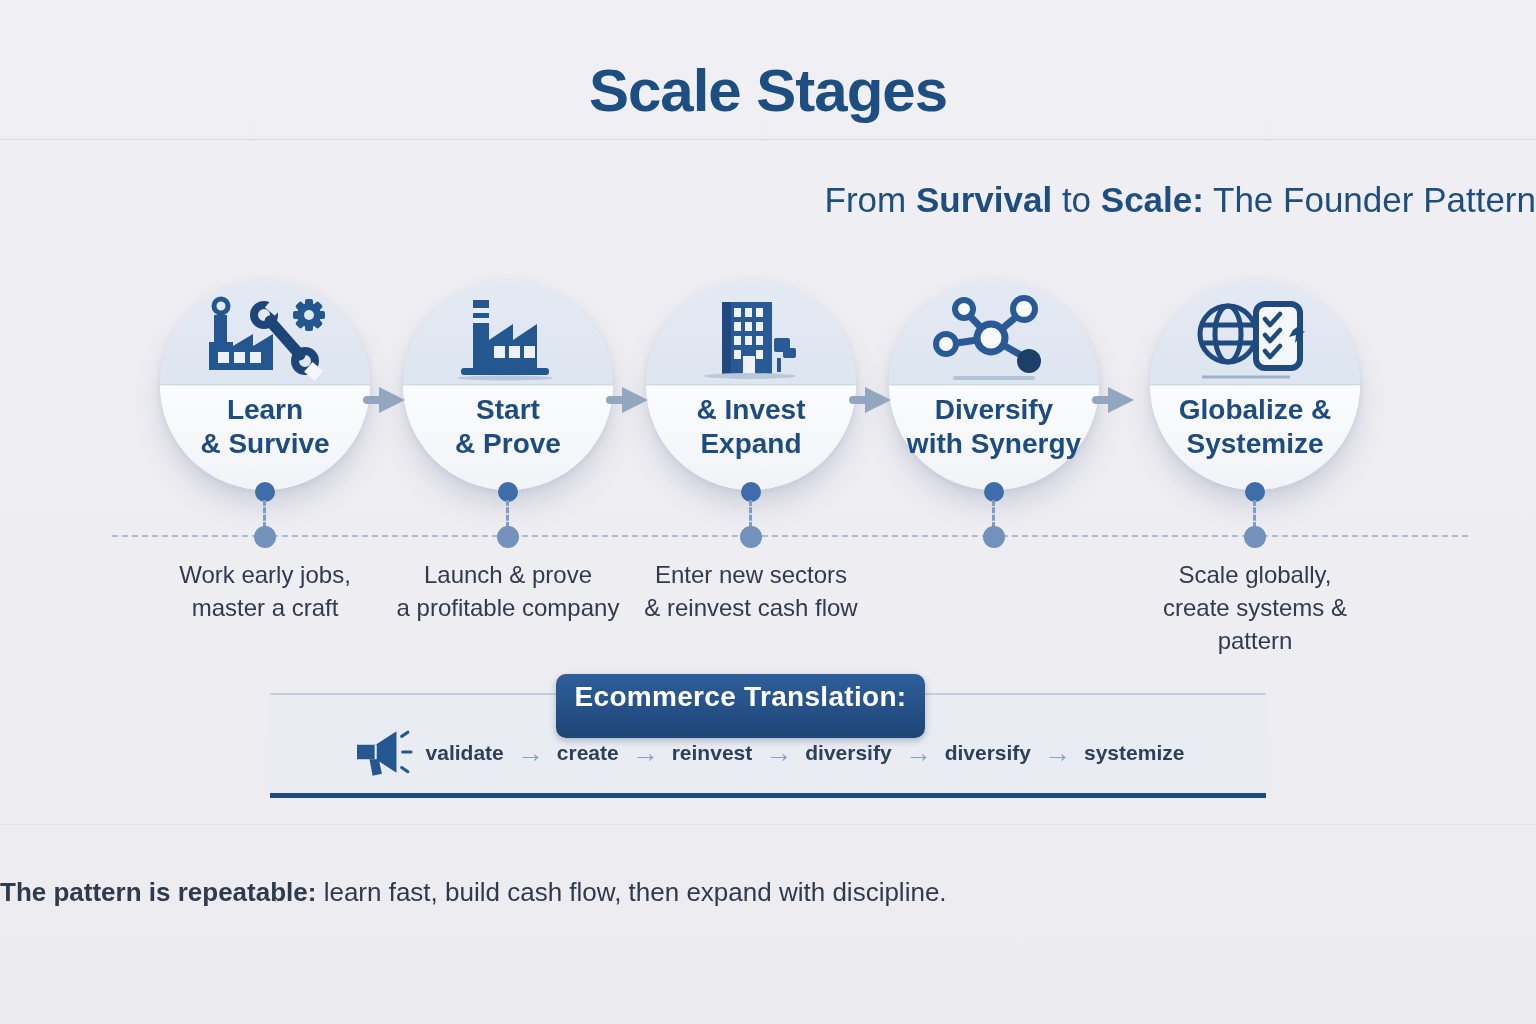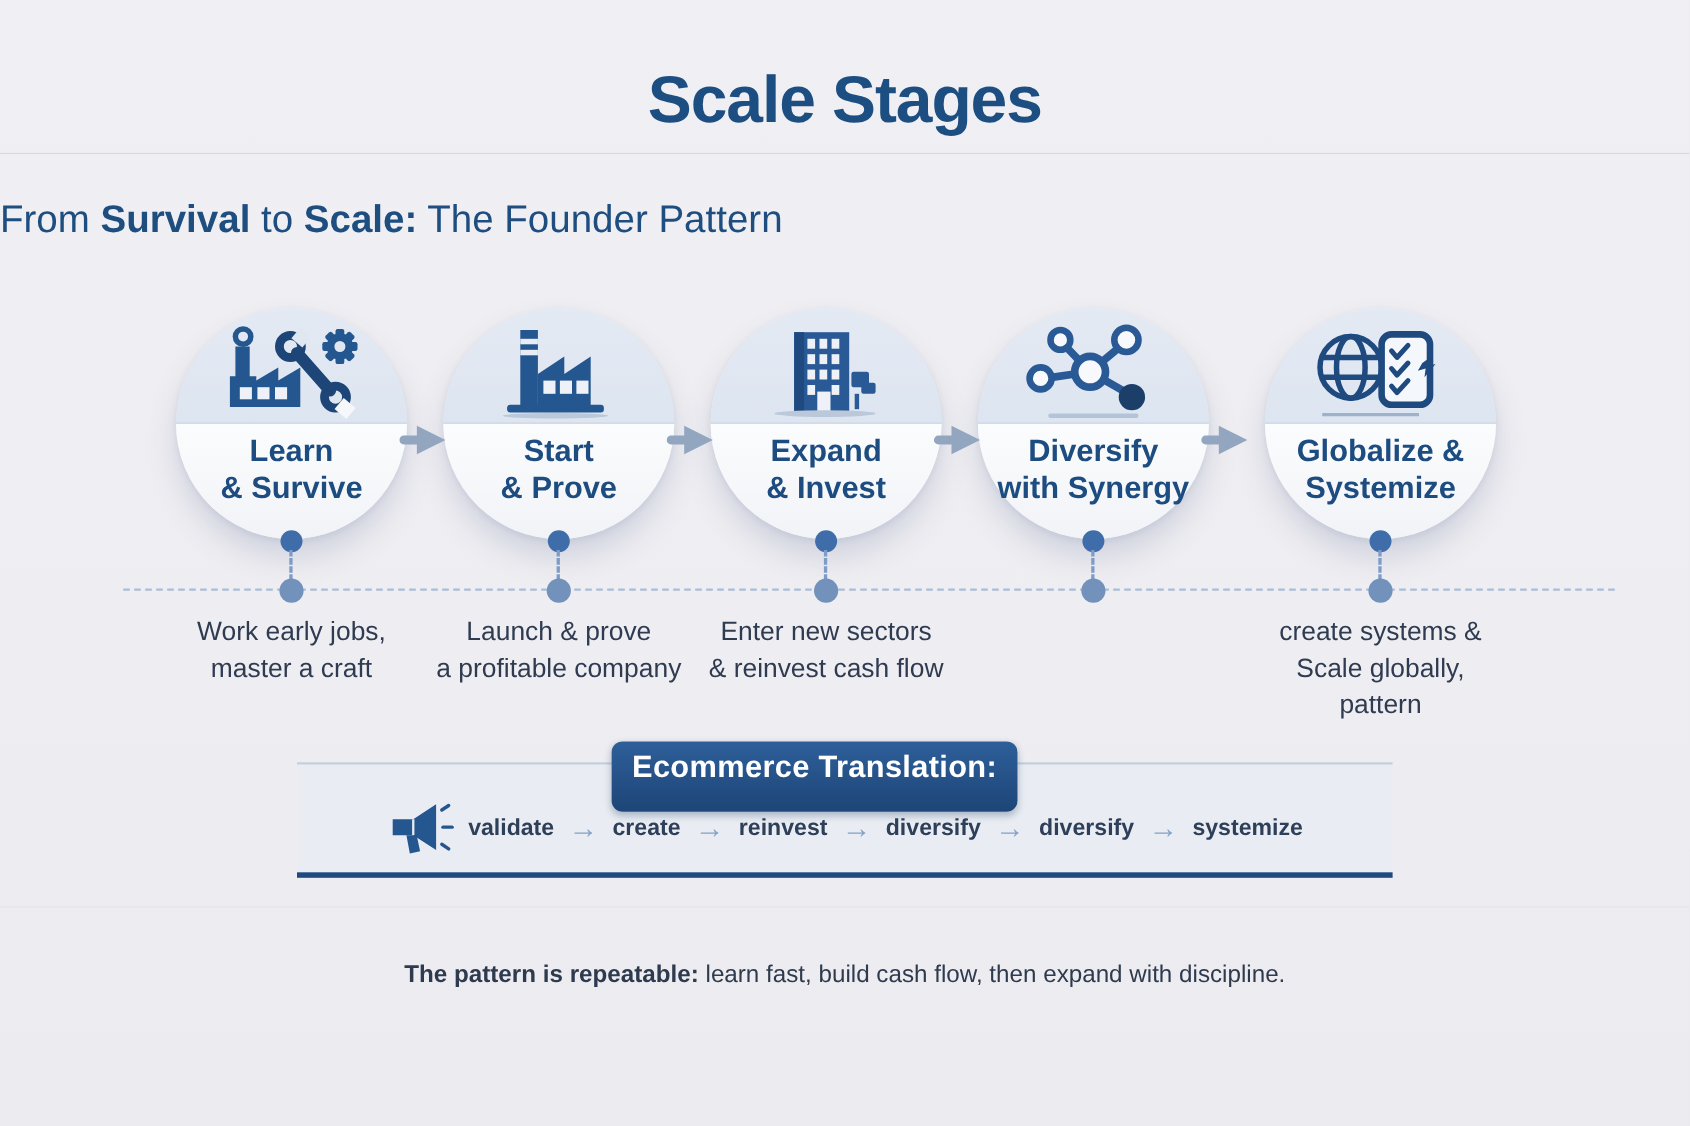--- a/index.html
+++ b/index.html
@@ -19,21 +19,21 @@
     text-align:center;
     font-size:60px;font-weight:700;letter-spacing:-1px;
     color:#1d4e82;margin:0;
   }
   .title-rule{
     position:absolute;top:139px;left:0;width:100%;height:1px;
     background:#d9d8de;
   }
   .subtitle{
     position:absolute;top:180px;left:0;width:100%;
-    text-align:left;
+    text-align:right;
     font-size:35px;color:#1e4e80;margin:0;font-weight:400;
   }
   .subtitle b{font-weight:700;}
   
   .timeline-dash{
     position:absolute;top:535px;left:112px;width:1356px;height:0;
     border-top:2px dashed #aabdd5;z-index:0;
   }
   .stage-col{position:absolute;top:280px;width:260px;height:420px;z-index:1;}
   .stage-circle{
@@ -77,21 +77,21 @@
     display:flex;align-items:center;justify-content:center;
     z-index:2;
   }
   .flow-row .mega{width:64px;height:54px;margin-right:10px;}
   .flow-word{font-size:21px;font-weight:700;color:#2e4059;}
   .flow-sep{font-size:27px;color:#85a2c8;margin:0 13px;font-weight:400;}
   
   .footer-rule{position:absolute;top:824px;left:0;width:100%;height:1px;background:#e3e2e7;}
   .footer-text{
     position:absolute;top:851px;left:0;width:100%;
-    text-align:center;font-size:22px;color:#2e3a4e;font-weight:400;
+    text-align:left;font-size:26px;color:#2e3a4e;font-weight:400;
   }
   .footer-text b{font-weight:700;}
 </style>
 </head>
 <body>
 
 <div id="canvas">
 
   <h1 class="title">Scale Stages</h1>
   <div class="title-rule"></div>
@@ -185,22 +185,22 @@
           <rect x="48" y="56" width="7" height="9"></rect>
             <rect x="70" y="56" width="7" height="9"></rect>
           <rect x="57" y="62" width="12" height="18"></rect>
         </g>
         <rect x="88" y="44" width="16" height="14" rx="2" fill="#2a5a96"></rect>
         <rect x="97" y="54" width="13" height="10" rx="2" fill="#2a5a96"></rect>
         <rect x="91" y="64" width="4" height="14" fill="#2a5a96"></rect>
         <ellipse cx="64" cy="82" rx="46" ry="3" fill="#bac8da"></ellipse>
       </svg>
       <div class="stage-label">
+        <div>&amp; Invest</div>
         <div>Expand</div>
-        <div>&amp; Invest</div>
       </div>
     </div>
     <div class="dot-top"></div>
     <div class="dot-dash"></div>
     <div class="dot-bottom"></div>
     <div class="stage-desc">
       <div>Enter new sectors</div>
       <div>&amp; reinvest cash flow</div>
       <div></div>
     </div>
@@ -252,22 +252,22 @@
       </svg>
       <div class="stage-label">
         <div>Globalize &amp;</div>
         <div>Systemize</div>
       </div>
     </div>
     <div class="dot-top"></div>
     <div class="dot-dash"></div>
     <div class="dot-bottom"></div>
     <div class="stage-desc">
+      <div>Scale globally,</div>
       <div>create systems &amp;</div>
-      <div>Scale globally,</div>
       <div>pattern</div>
     </div>
   </div>
 
   <svg class="flow-arrow" style="left:363px;" viewBox="0 0 46 32">
     <line x1="4" y1="16" x2="18" y2="16" stroke="#93a6bf" stroke-width="8" stroke-linecap="round"></line>
     <path d="M16 3 L42 16 L16 29 Z" fill="#93a6bf"></path>
   </svg>
   <svg class="flow-arrow" style="left:606px;" viewBox="0 0 46 32">
     <line x1="4" y1="16" x2="18" y2="16" stroke="#93a6bf" stroke-width="8" stroke-linecap="round"></line>

